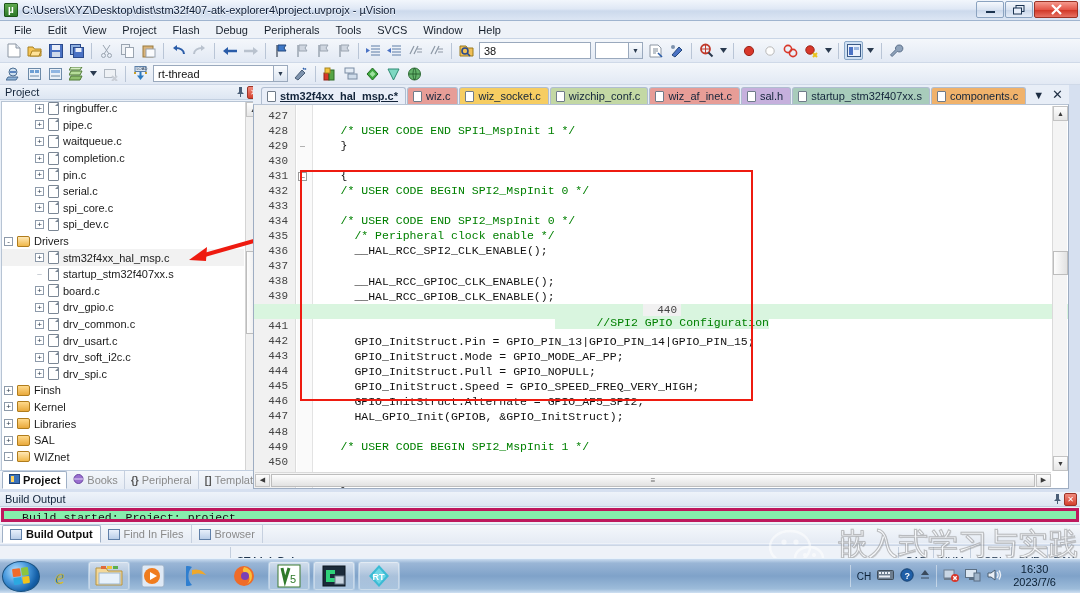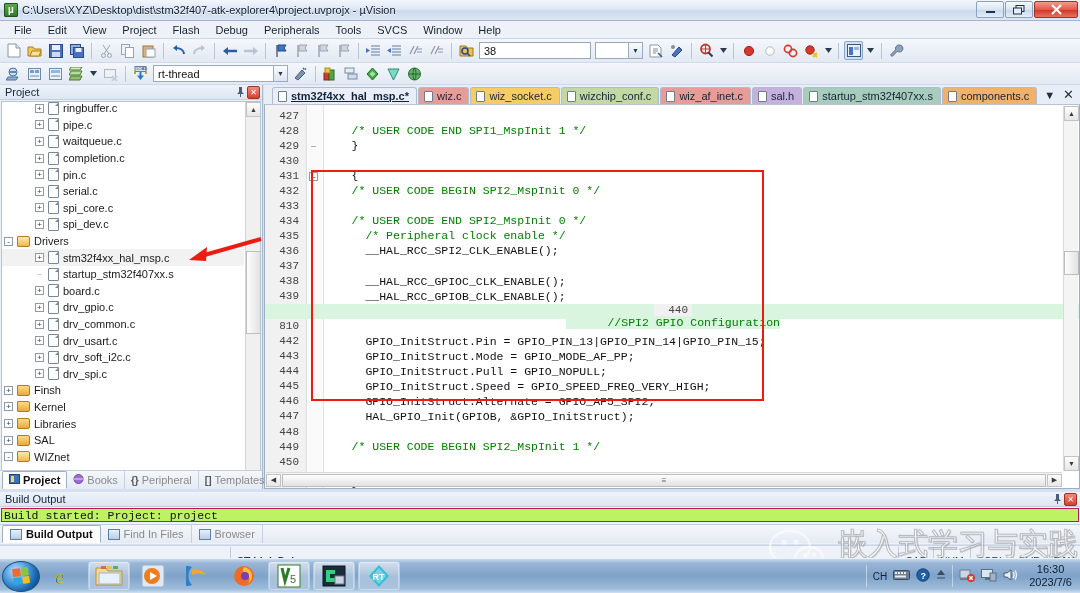--- a/index.html
+++ b/index.html
@@ -171,21 +171,21 @@
   }
   .ptab.active {
     background: #fff; color: #101010; font-weight: bold;
     border: 1px solid #9fb0c6; border-bottom: 1px solid #fff;
     border-radius: 2px 2px 0 0;
   }
   .ptab .gi { font-size: 10px; }
 
   
   .editor {
-    position: absolute; left: 264px; top: 85px; width: 816px; height: 404px;
+    position: absolute; left: 253px; top: 85px; width: 816px; height: 404px;
     background: #e8eef7;
   }
   .tabstrip {
     height: 19px; display: flex; align-items: flex-end;
     padding-left: 8px; position: relative;
   }
   .etab {
     height: 17px; display: flex; align-items: center; gap: 4px;
     padding: 0 7px 0 5px; font-size: 11px; color: #13243a;
     border: 1px solid #b0bdd0; border-bottom: none;
@@ -255,23 +255,23 @@
     background: #eef2f8;
   }
   .bp-head {
     height: 15px; display: flex; align-items: center; padding: 0 3px 0 5px;
     font-size: 11px; color: #13243a;
     background: linear-gradient(to bottom,#eef3fa,#dde6f2);
     border-bottom: 1px solid #c2cfe0;
   }
   .bp-body {
     position: absolute; left: 1px; top: 16px; right: 1px; height: 14px;
-    background: #bef264; border: 1px solid #be185d;
+    background: #86efac; border: 3px solid #be185d;
     font-family: "Liberation Mono", monospace; font-size: 11.5px;
-    color: #111; padding-left: 2px; white-space: nowrap; overflow: hidden;
+    color: #111; padding-left: 18px; white-space: nowrap; overflow: hidden;
   }
   .bp-tabs {
     position: absolute; left: 0; top: 32px; width: 1080px; height: 19px;
     background: linear-gradient(to bottom,#f4f7fb,#e5ebf4);
     border-top: 1px solid #c2cfe0; display: flex; align-items: flex-end; padding-left: 2px;
   }
   .btab {
     height: 18px; display: flex; align-items: center; gap: 4px;
     padding: 0 7px; font-size: 11px; color: #8a8a8a; border-right: 1px solid #c6d0df;
   }
@@ -312,21 +312,21 @@
     display: flex; align-items: center; justify-content: center;
     border-radius: 3px; font-size: 17px;
   }
   .tbitem.framed {
     border: 1px solid #b5cde4;
     background: linear-gradient(to bottom, rgba(255,255,255,0.55), rgba(255,255,255,0.12));
     box-shadow: inset 0 0 0 1px rgba(255,255,255,0.35);
   }
   .tray {
     margin-left: auto; height: 35px; display: flex; align-items: center;
-    gap: 6px; padding-right: 8px; color: #0d2238; font-size: 11px;
+    gap: 6px; padding-right: 24px; color: #0d2238; font-size: 11px;
   }
   .tray-div { width: 1px; height: 22px; background: rgba(255,255,255,0.45); }
   .clock { text-align: center; line-height: 13px; font-size: 11px; color: #0a1f33; padding-left: 4px; }
 
   
   .watermark {
     position: absolute; left: 760px; top: 520px; width: 320px; height: 58px;
     pointer-events: none; opacity: 0.55;
   }
   .wm-txt {
@@ -947,21 +947,21 @@
           <div class="cl"><span class="ln">431</span><span class="fold"><span class="fold-box">–</span></span><span class="txt">    {</span></div>
           <div class="cl"><span class="ln">432</span><span class="fold"></span><span class="txt"><span class="cm">    /* USER CODE BEGIN SPI2_MspInit 0 */</span></span></div>
           <div class="cl"><span class="ln">433</span><span class="fold"></span><span class="txt"></span></div>
           <div class="cl"><span class="ln">434</span><span class="fold"></span><span class="txt"><span class="cm">    /* USER CODE END SPI2_MspInit 0 */</span></span></div>
           <div class="cl"><span class="ln">435</span><span class="fold"></span><span class="txt"><span class="cm">      /* Peripheral clock enable */</span></span></div>
           <div class="cl"><span class="ln">436</span><span class="fold"></span><span class="txt">      __HAL_RCC_SPI2_CLK_ENABLE();</span></div>
           <div class="cl"><span class="ln">437</span><span class="fold"></span><span class="txt"></span></div>
           <div class="cl"><span class="ln">438</span><span class="fold"></span><span class="txt">      __HAL_RCC_GPIOC_CLK_ENABLE();</span></div>
           <div class="cl"><span class="ln">439</span><span class="fold"></span><span class="txt">      __HAL_RCC_GPIOB_CLK_ENABLE();</span></div>
           <div class="cl hl"><span class="ln">440</span><span class="fold"></span><span class="txt"><span class="cm">      //SPI2 GPIO Configuration</span></span></div>
-          <div class="cl"><span class="ln">810</span><span class="fold"></span><span class="txt"></span></div>
+          <div class="cl"><span class="ln">441</span><span class="fold"></span><span class="txt"></span></div>
           <div class="cl"><span class="ln">442</span><span class="fold"></span><span class="txt">      GPIO_InitStruct.Pin = GPIO_PIN_13|GPIO_PIN_14|GPIO_PIN_15;</span></div>
           <div class="cl"><span class="ln">443</span><span class="fold"></span><span class="txt">      GPIO_InitStruct.Mode = GPIO_MODE_AF_PP;</span></div>
           <div class="cl"><span class="ln">444</span><span class="fold"></span><span class="txt">      GPIO_InitStruct.Pull = GPIO_NOPULL;</span></div>
           <div class="cl"><span class="ln">445</span><span class="fold"></span><span class="txt">      GPIO_InitStruct.Speed = GPIO_SPEED_FREQ_VERY_HIGH;</span></div>
           <div class="cl"><span class="ln">446</span><span class="fold"></span><span class="txt">      GPIO_InitStruct.Alternate = GPIO_AF5_SPI2;</span></div>
           <div class="cl"><span class="ln">447</span><span class="fold"></span><span class="txt">      HAL_GPIO_Init(GPIOB, &amp;GPIO_InitStruct);</span></div>
           <div class="cl"><span class="ln">448</span><span class="fold"></span><span class="txt"></span></div>
           <div class="cl"><span class="ln">449</span><span class="fold"></span><span class="txt"><span class="cm">    /* USER CODE BEGIN SPI2_MspInit 1 */</span></span></div>
           <div class="cl"><span class="ln">450</span><span class="fold"></span><span class="txt"></span></div>
           <div class="cl"><span class="ln">451</span><span class="fold"></span><span class="txt"><span class="cm">    /* USER CODE END SPI2_MspInit 1 */</span></span></div>

